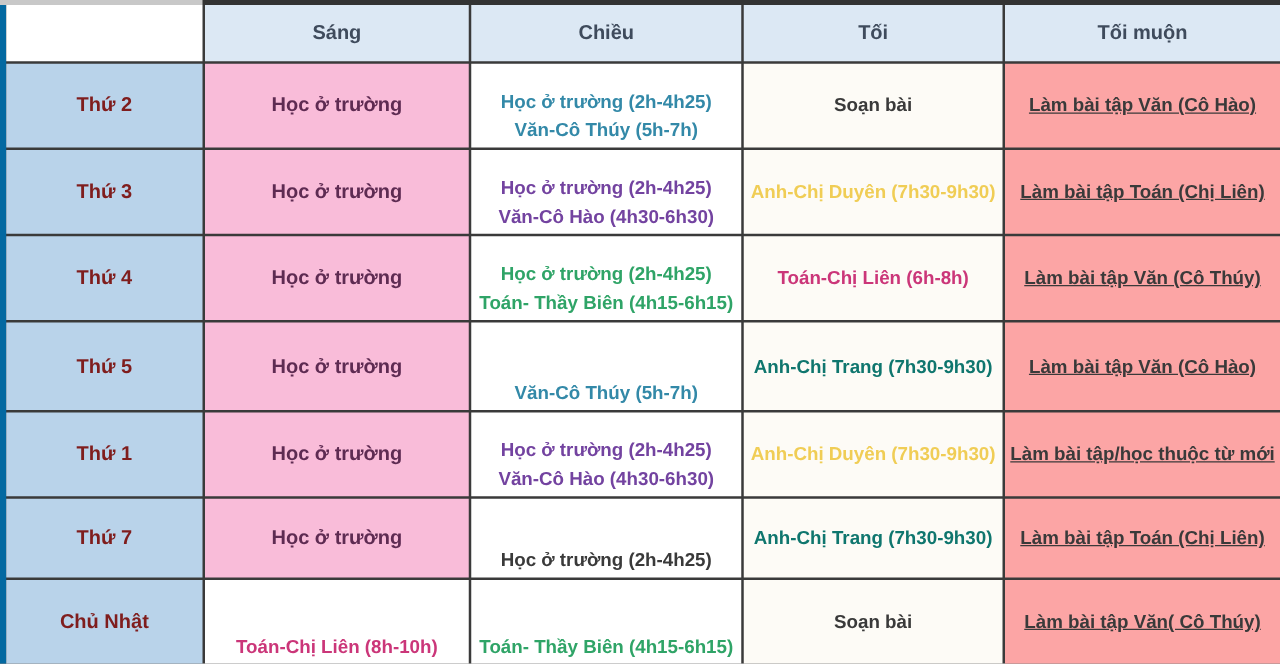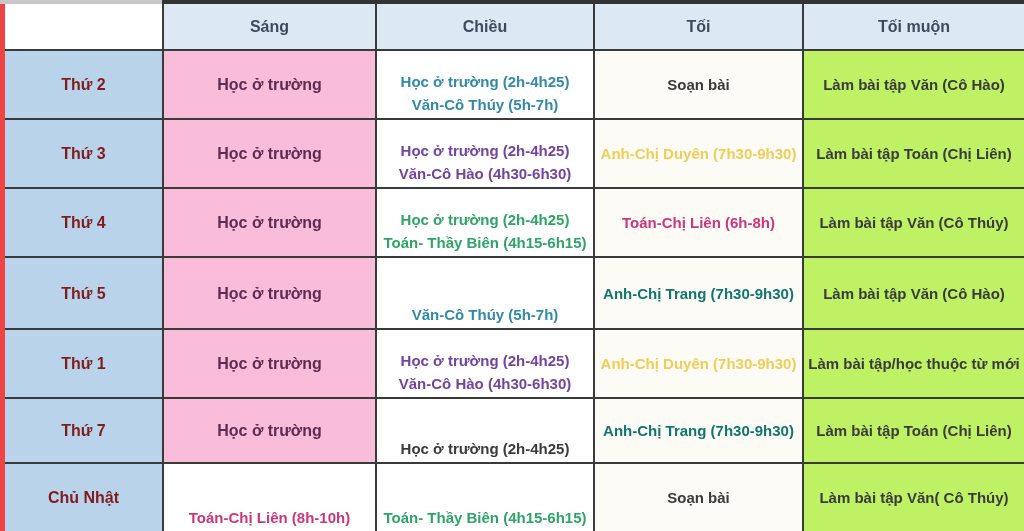--- a/index.html
+++ b/index.html
@@ -7,39 +7,39 @@
   .sheet{position:relative;width:1024px;height:531px;}
   .topstrip{position:absolute;top:0;left:0;width:1024px;height:4px;background:#333333;}
   .topstrip .lightpart{position:absolute;top:0;left:0;width:162px;height:4px;background:#c8c8c8;}
   .grid{
     position:absolute;top:4px;left:0;width:1024px;height:527px;
     display:grid;
     grid-template-columns:157px 211px 216px 207px 1fr;
     grid-template-rows:45px 67px 67px 67px 70px 67px 63px 1fr;
     gap:2px;
     background:#3a3a3a;
-    border-left:5px solid #ef4444;
+    border-left:5px solid #0369a1;
     box-sizing:border-box;
   }
   .row{display:contents;}
   .cell{
     display:flex;flex-direction:column;align-items:center;justify-content:center;
     text-align:center;font-weight:700;font-size:15px;color:#3a3a3a;
     padding:2px 4px;box-sizing:border-box;overflow:hidden;
   }
   .line{line-height:23px;white-space:nowrap;}
   .line:empty{display:none;}
   
   .bg-head{background:#dce8f4;}
   .bg-corner{background:#ffffff;}
   .bg-day{background:#b9d3ea;}
   .bg-pink{background:#f9bcd9;}
   .bg-white{background:#ffffff;justify-content:flex-end;}
   .bg-toi{background:#fdfbf6;justify-content:center;}
-  .bg-cyan{background:#bef264;}
+  .bg-cyan{background:#fca5a5;text-decoration:underline;}
   
   .t-head{color:#3f4b5c;font-size:16px;}
   .t-day{color:#7f1d1d;font-size:16px;}
   .t-plum{color:#5e2b52;font-size:16px;}
   .t-teal{color:#3389a8;}
   .t-purple{color:#7343a0;}
   .t-green{color:#2fa467;}
   .t-yellow{color:#f0cd55;}
   .t-magenta{color:#cb3679;}
   .t-red{color:#0f766e;}

